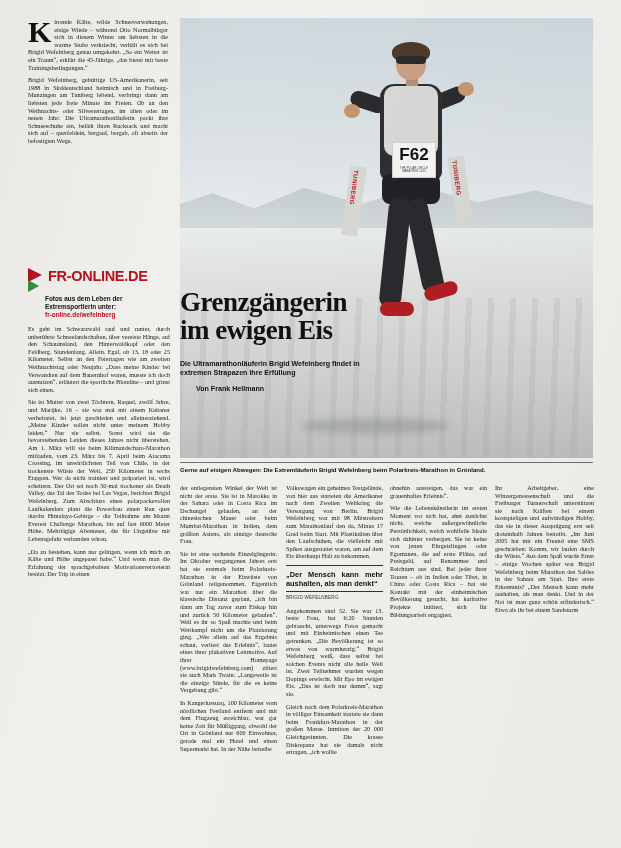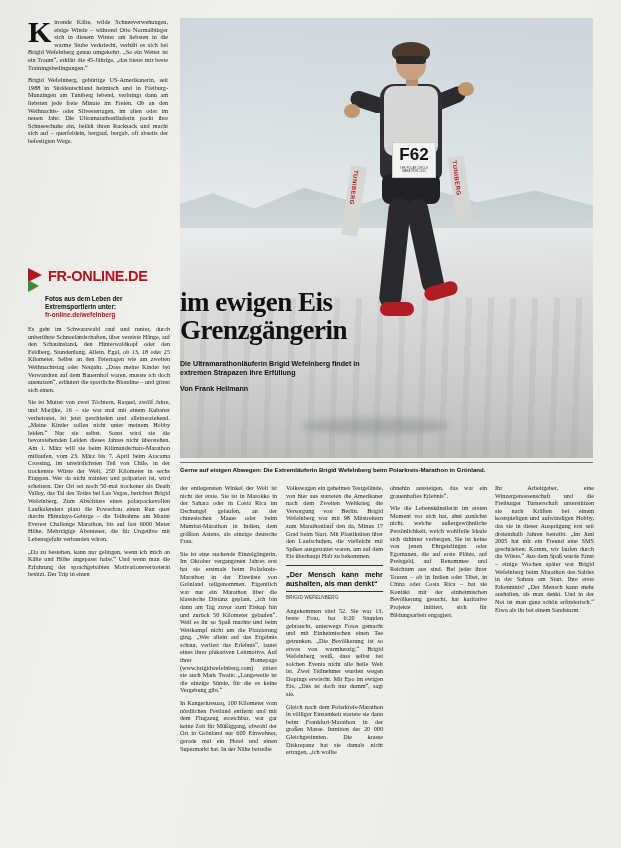--- a/index.html
+++ b/index.html
@@ -205,20 +205,21 @@
     color: #111;
     margin-top: 16px;
     width: 205px;
   }
   #headline .byline {
     font-family: "Liberation Sans", sans-serif;
     font-size: 7.1px;
     font-weight: bold;
     color: #111;
     margin-top: 6px;
+    margin-left: 16px;
   }
 
   
   .lowercol {
     position: absolute;
     top: 484px;
     width: 97px;
     height: 348px;
   }
   #lc1 { left: 180px; }
@@ -304,22 +305,22 @@
       <div class="r-hair"></div>
       <div class="r-glass"></div>
       <div class="r-bib">
         <div class="bibtxt">F62</div>
         <div class="bibsub">THE POLAR CIRCLE MARATHON 2015</div>
       </div>
     </div>
   </div>
 
   <div id="headline">
+    <div class="hl">Grenzgängerin</div>
     <div class="hl">im ewigen Eis</div>
-    <div class="hl">Grenzgängerin</div>
     <div class="sub">Die Ultramarathonläuferin Brigid Wefelnberg findet in extremen Strapazen ihre Erfüllung</div>
     <div class="byline">Von Frank Hellmann</div>
   </div>
 
   <div id="caption">Gerne auf eisigen Abwegen: Die Extremläuferin Brigid Wefelnberg beim Polarkreis-Marathon in Grönland.</div>
 
   <div id="lc1" class="lowercol col-text">
     <p class="para">der entlegensten Winkel der Welt ist nicht der erste. Sie ist in Marokko in der Sahara oder in Costa Rica im Dschungel gelaufen, an der chinesischen Mauer oder beim Mumbai-Marathon in Indien, dem größten Asiens, als einzige deutsche Frau.</p>
     <p class="para">Sie ist eine suchende Einzelgängerin. Im Oktober vergangenen Jahres erst hat sie erstmals beim Polarkreis-Marathon in der Eiswüste von Grönland teilgenommen. Eigentlich war nur ein Marathon über die klassische Distanz geplant, „ich bin dann am Tag zuvor zum Eiskap hin und zurück 50 Kilometer gelaufen“. Weil es ihr so Spaß machte und beim Wettkampf nicht um die Platzierung ging. „Wer allein auf das Ergebnis schaut, verliert das Erlebnis“, lautet eines ihrer plakativen Leitmotive. Auf ihrer Homepage (www.brigidwefelnberg.com) zitiert sie auch Mark Twain: „Langeweile ist die einzige Sünde, für die es keine Vergebung gibt.“</p>
     <p class="para">In Kangerlussuaq, 100 Kilometer vom nördlichen Festland entfernt und mit dem Flugzeug erreichbar, war gar keine Zeit für Müßiggang, obwohl der Ort in Grönland nur 600 Einwohner, gerade mal ein Hotel und einen Supermarkt hat. In der Nähe betreibe</p>

